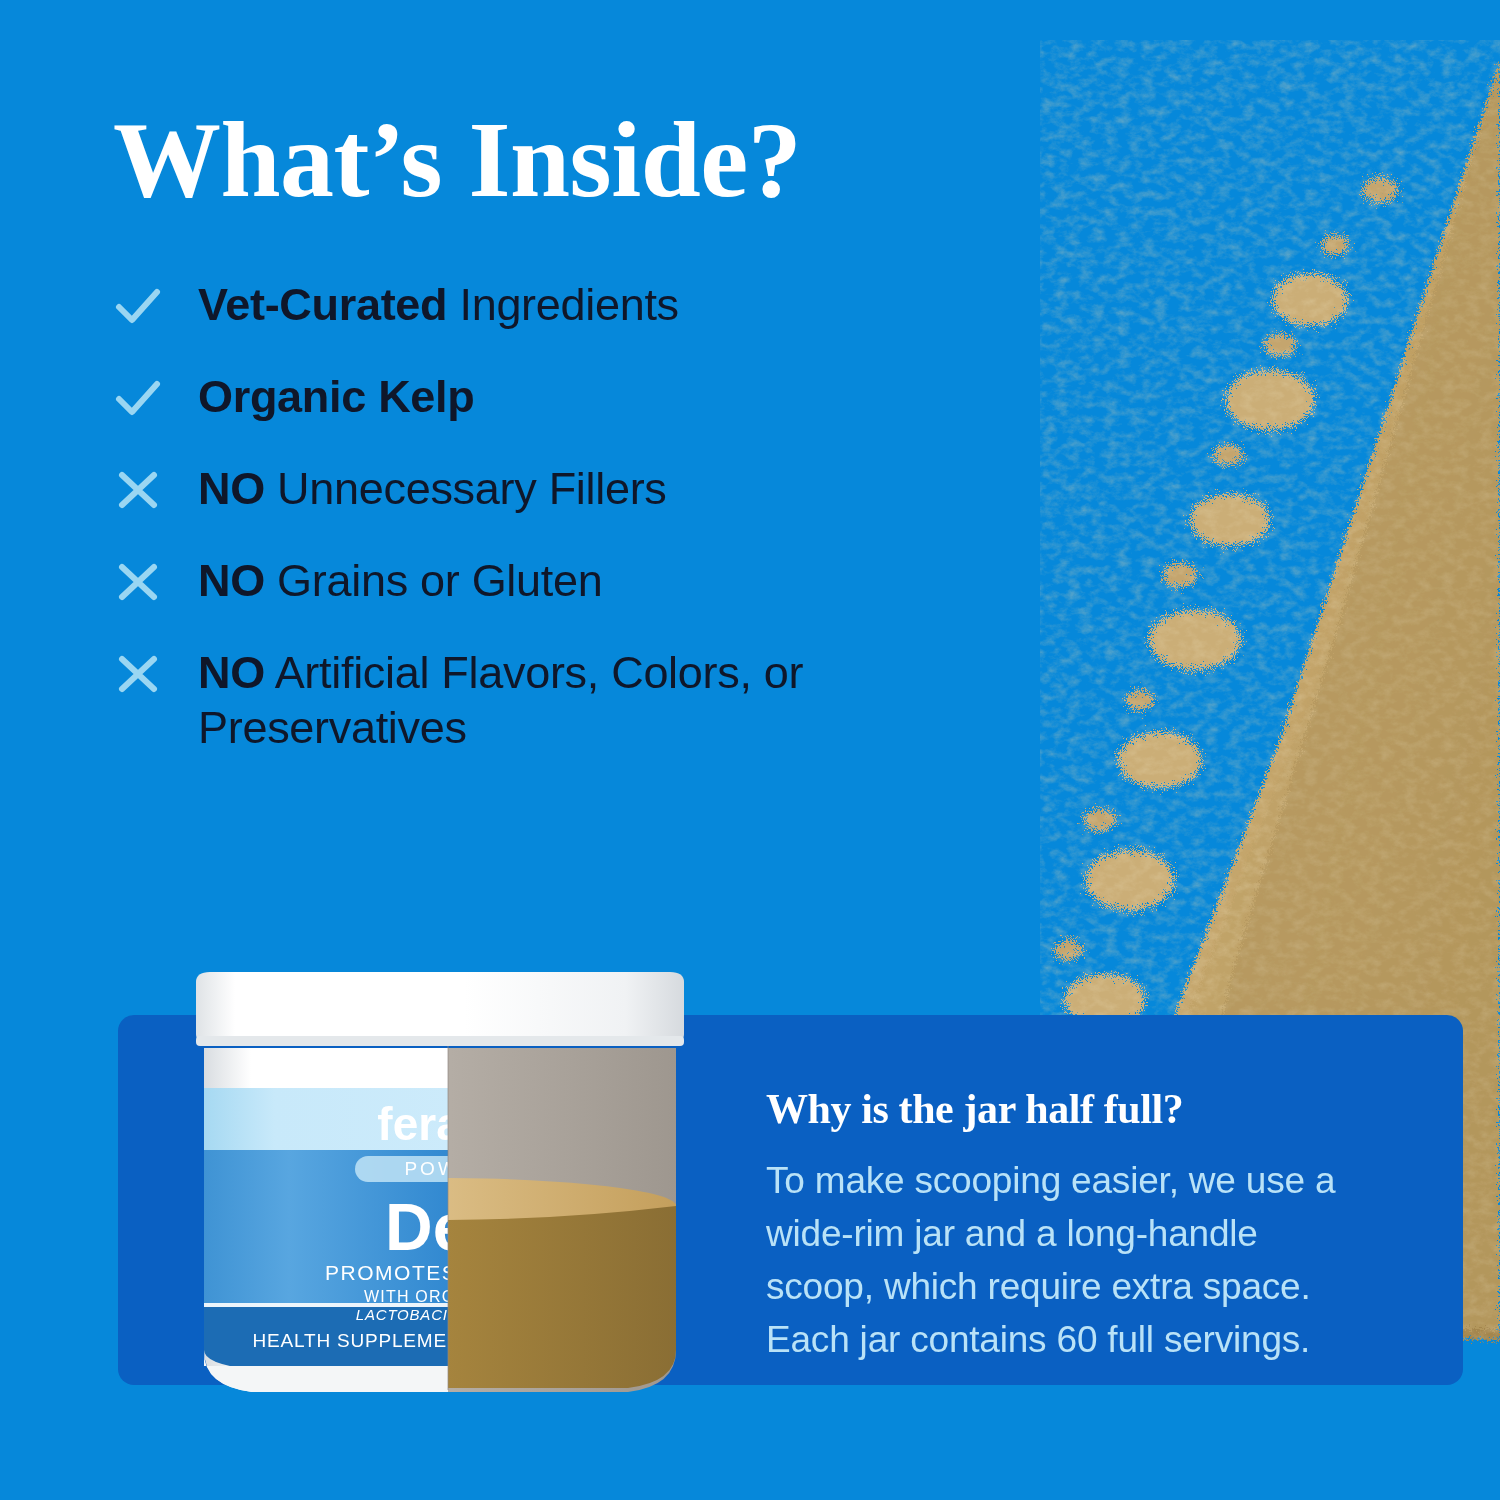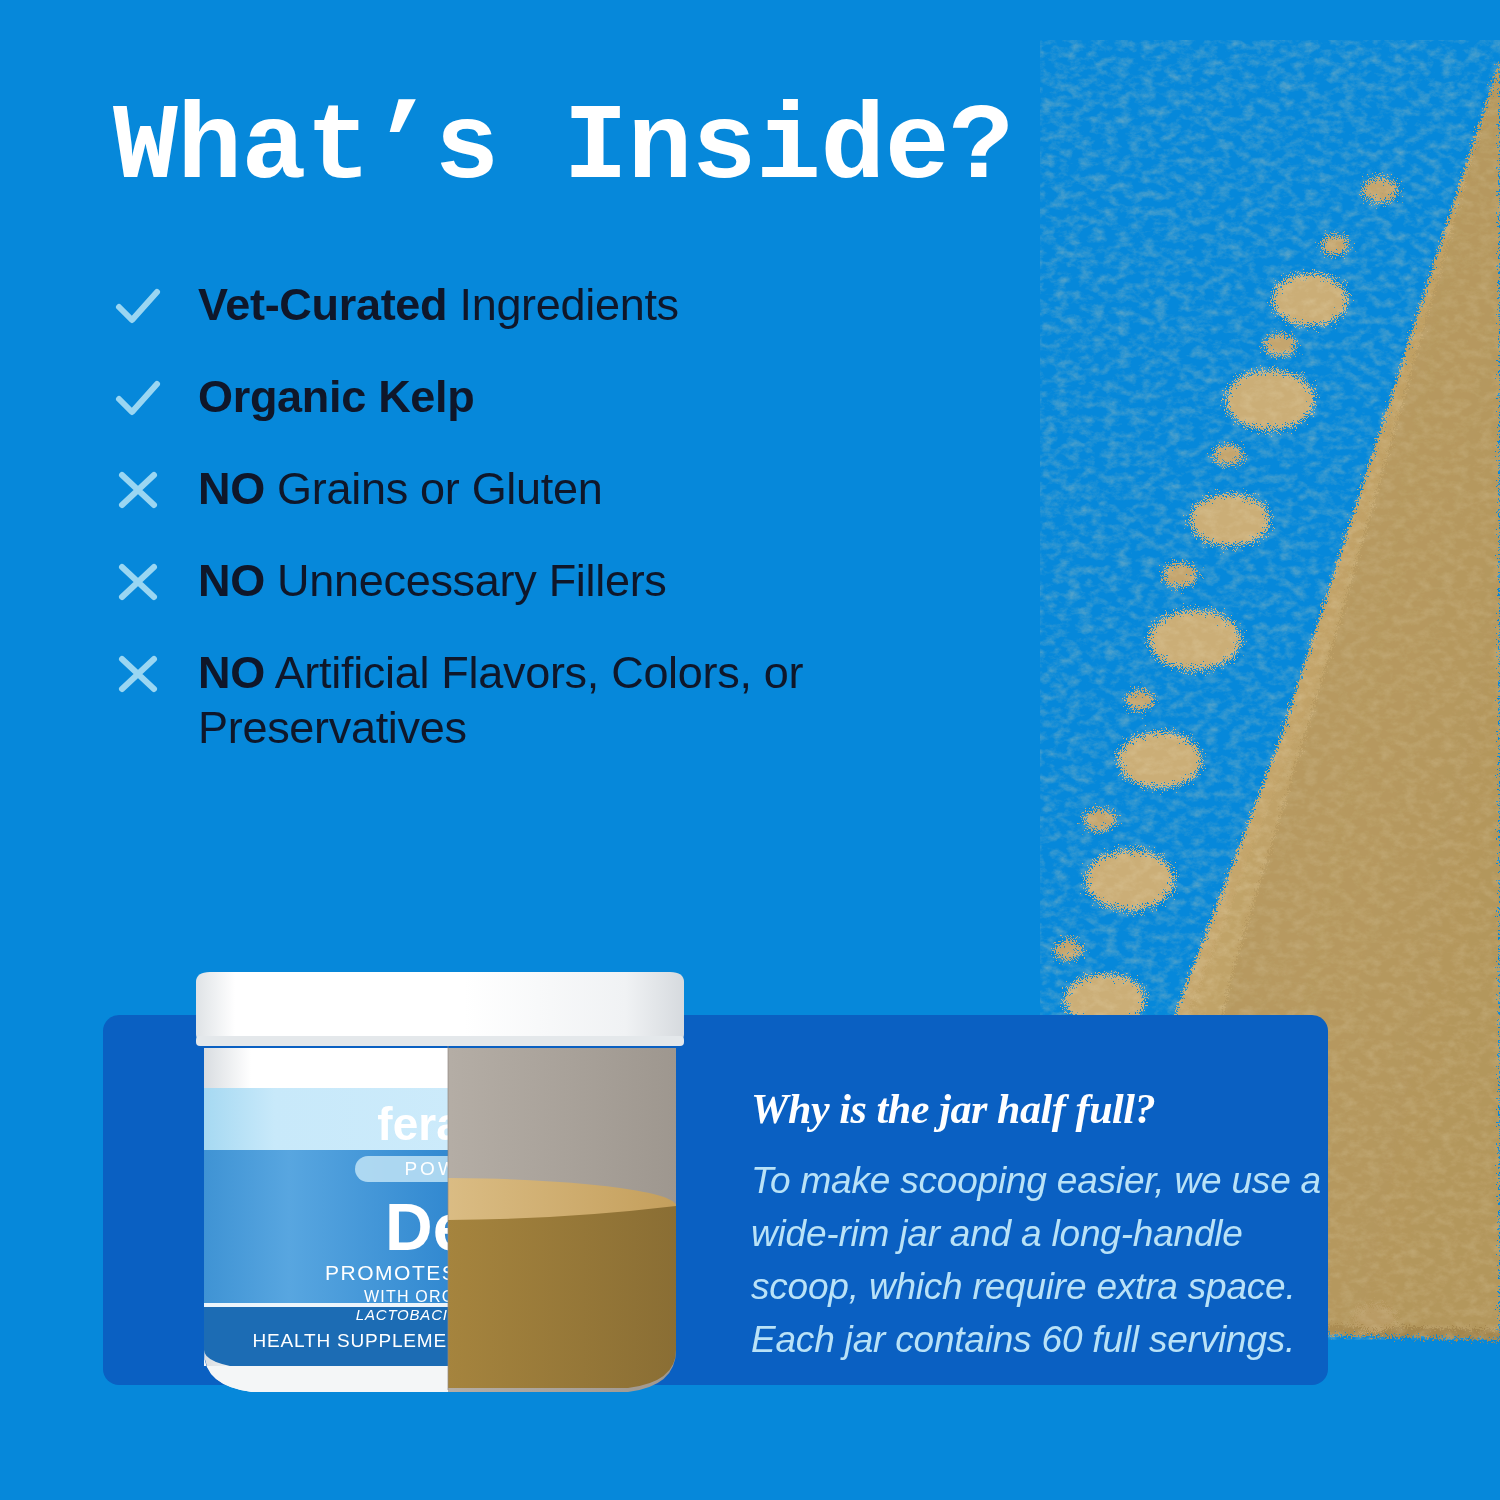--- a/index.html
+++ b/index.html
@@ -15,22 +15,22 @@
   #powder-pile {
     position:absolute;
     top:0; right:0;
     width:520px; height:1400px;
     pointer-events:none;
   }
 
   
   #page-title {
     position:absolute;
-    left:113px; top:92px;
-    font-family:Liberation Mono, monospace;
+    left:113px; top:103px;
+    font-family:Liberation Serif, serif;
     font-size:108px;
     line-height:1.05;
     color:#ffffff;
     letter-spacing:-0.5px;
     white-space:nowrap;
   }
 
   
   #feature-list {
     position:absolute;
@@ -54,25 +54,24 @@
     font-size:45px;
     line-height:1.22;
     letter-spacing:-0.3px;
     padding-top:2px;
   }
   .feature-text .kw { font-weight:bold; }
 
   
   #info-card {
     position:absolute;
-    left:103px; top:1015px;
-    width:1225px; height:370px;
+    left:118px; top:1015px;
+    width:1345px; height:370px;
     background:#0a60c2;
     border-radius:16px;
-    font-style:italic;
   }
   #card-text {
     position:absolute;
     left:648px; top:70px;
     width:580px;
   }
   #card-heading {
     font-family:"Liberation Serif", serif;
     font-weight:bold;
     font-size:42px;
@@ -192,30 +191,30 @@
     <span class="feature-text"><span class="kw">Organic Kelp</span><span></span></span>
   </div>
 
 
   <div class="feature-row">
     <span class="feature-icon">
       <svg viewBox="0 0 56 56" xmlns="http://www.w3.org/2000/svg">
           <path d="M12 13 L44 43 M44 13 L12 43" fill="none" stroke="#9ad6f2" stroke-width="6" stroke-linecap="round"></path>
         </svg>
     </span>
+    <span class="feature-text"><span class="kw">NO</span><span> Unnecessary Fillers</span></span>
+  </div>
+
+  <div class="feature-row">
+    <span class="feature-icon">
+      <svg viewBox="0 0 56 56" xmlns="http://www.w3.org/2000/svg">
+          <path d="M12 13 L44 43 M44 13 L12 43" fill="none" stroke="#9ad6f2" stroke-width="6" stroke-linecap="round"></path>
+        </svg>
+    </span>
     <span class="feature-text"><span class="kw">NO</span><span> Grains or Gluten</span></span>
-  </div>
-
-  <div class="feature-row">
-    <span class="feature-icon">
-      <svg viewBox="0 0 56 56" xmlns="http://www.w3.org/2000/svg">
-          <path d="M12 13 L44 43 M44 13 L12 43" fill="none" stroke="#9ad6f2" stroke-width="6" stroke-linecap="round"></path>
-        </svg>
-    </span>
-    <span class="feature-text"><span class="kw">NO</span><span> Unnecessary Fillers</span></span>
   </div>
 
   <div class="feature-row">
     <span class="feature-icon">
       <svg viewBox="0 0 56 56" xmlns="http://www.w3.org/2000/svg">
           <path d="M12 13 L44 43 M44 13 L12 43" fill="none" stroke="#9ad6f2" stroke-width="6" stroke-linecap="round"></path>
         </svg>
     </span>
     <span class="feature-text" style="max-width:760px"><span class="kw">NO</span><span> Artificial Flavors, Colors, or Preservatives</span></span>
   </div>

